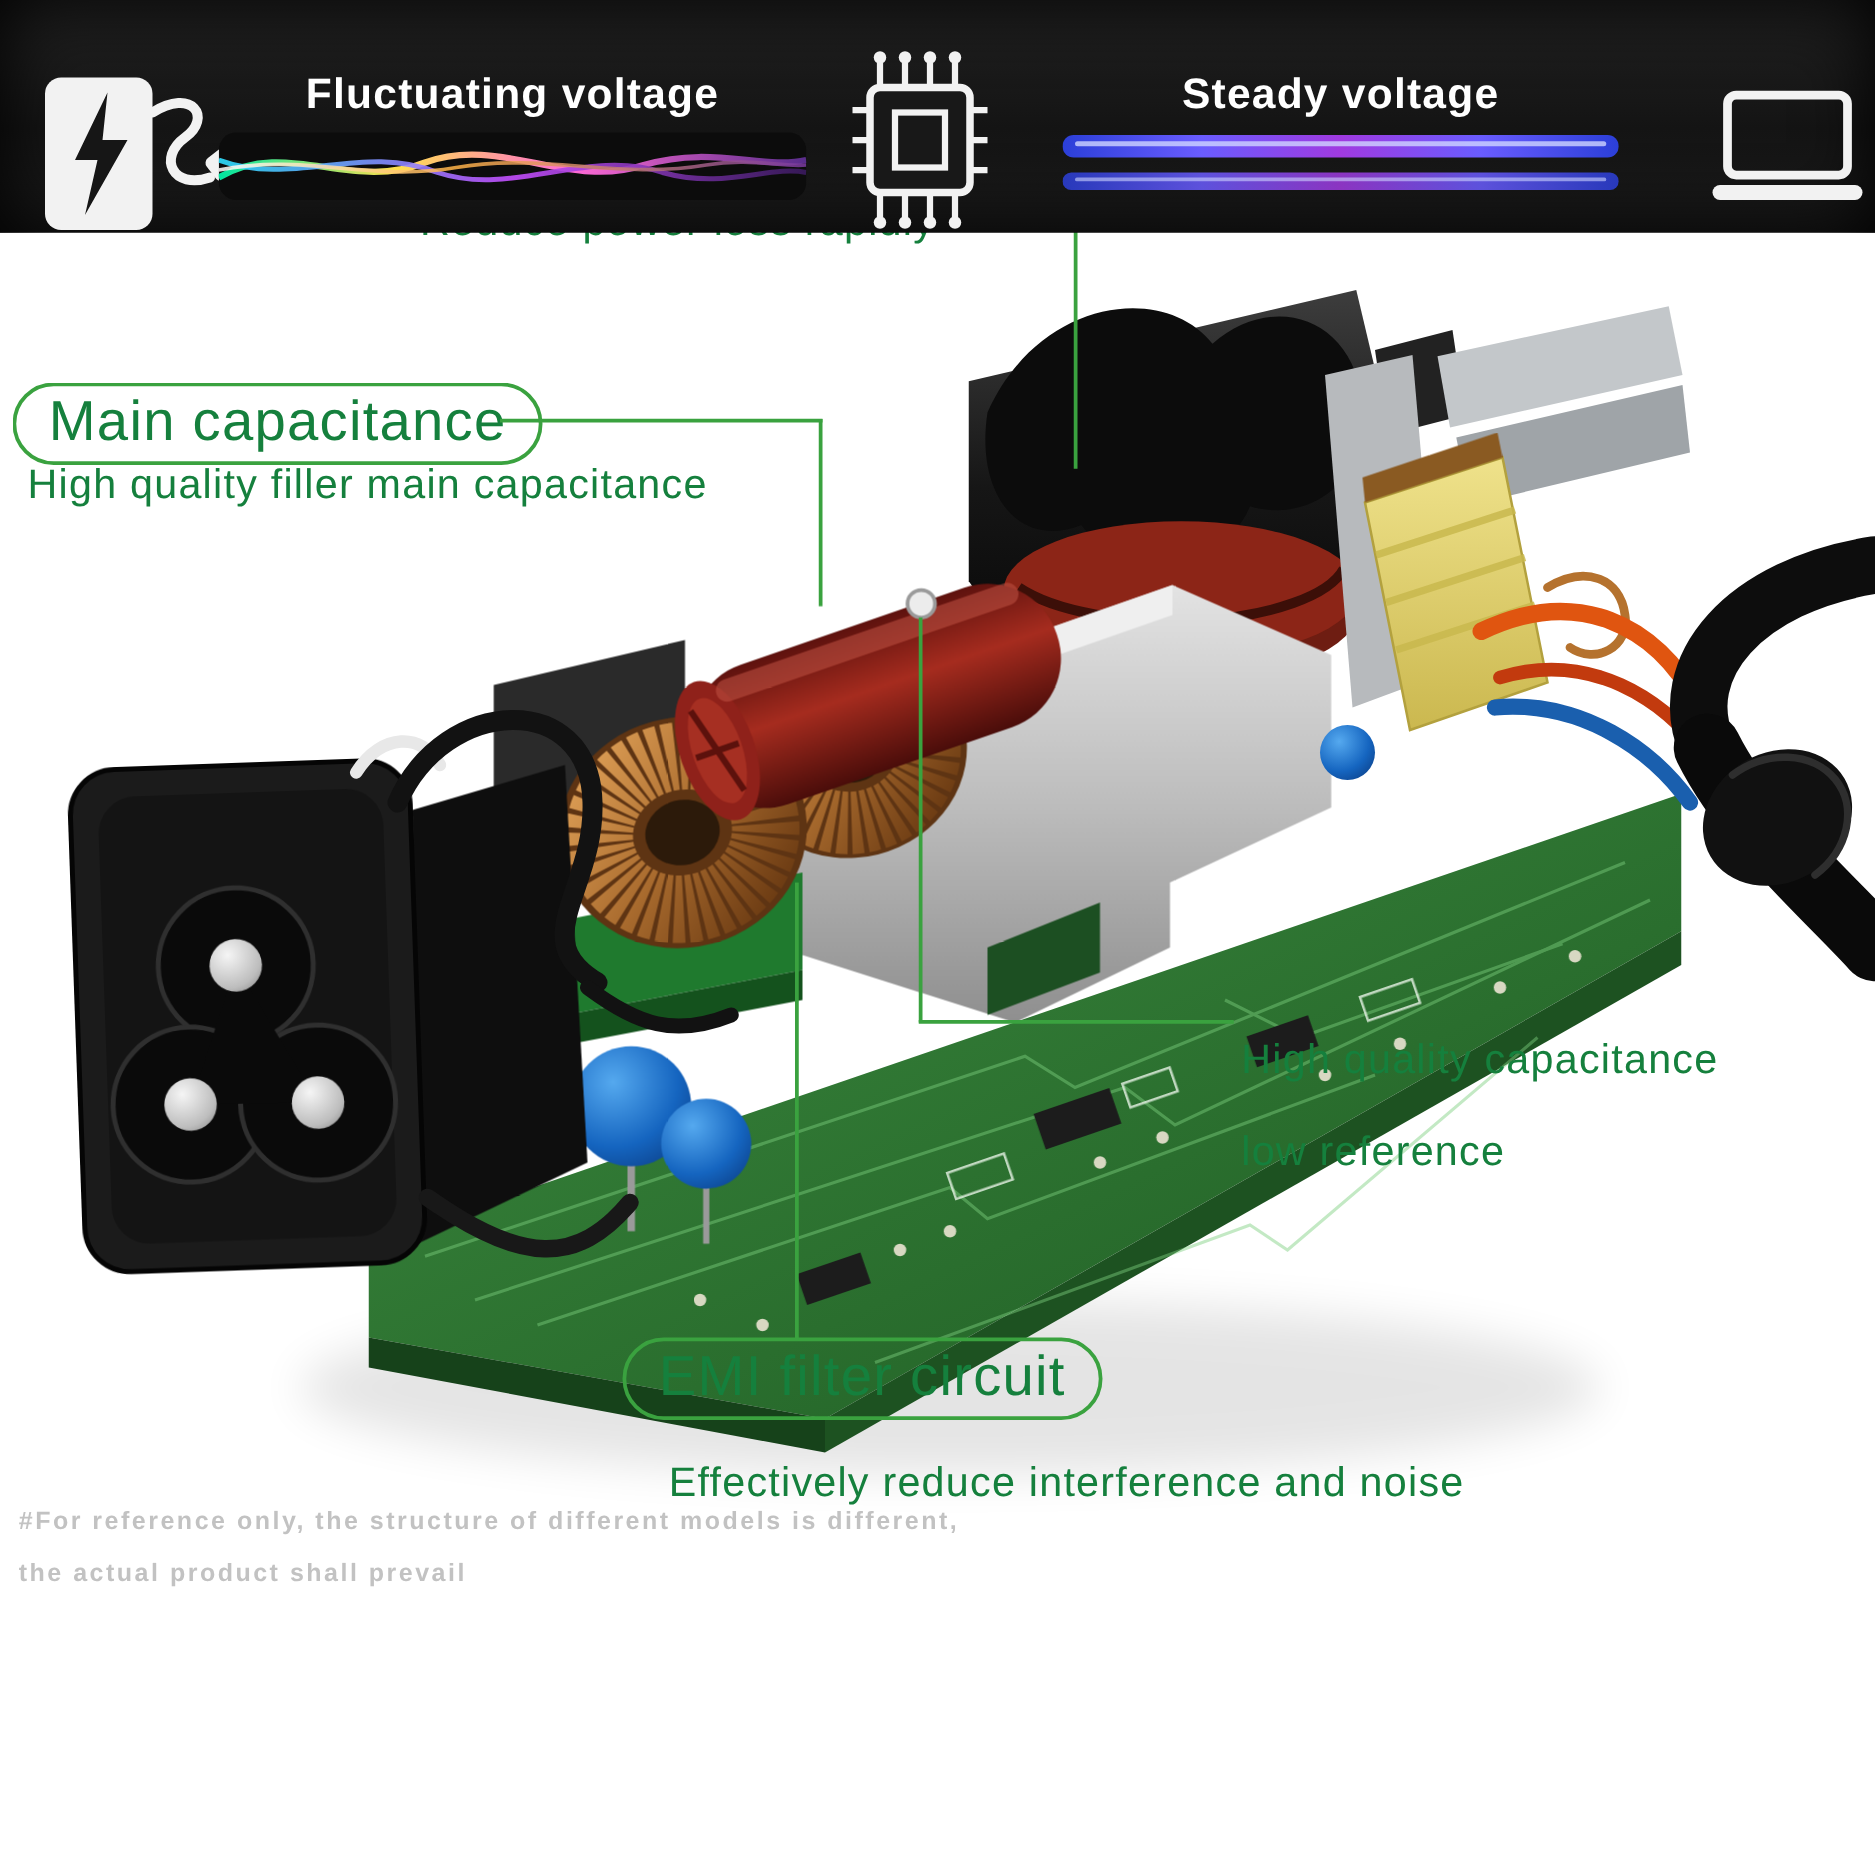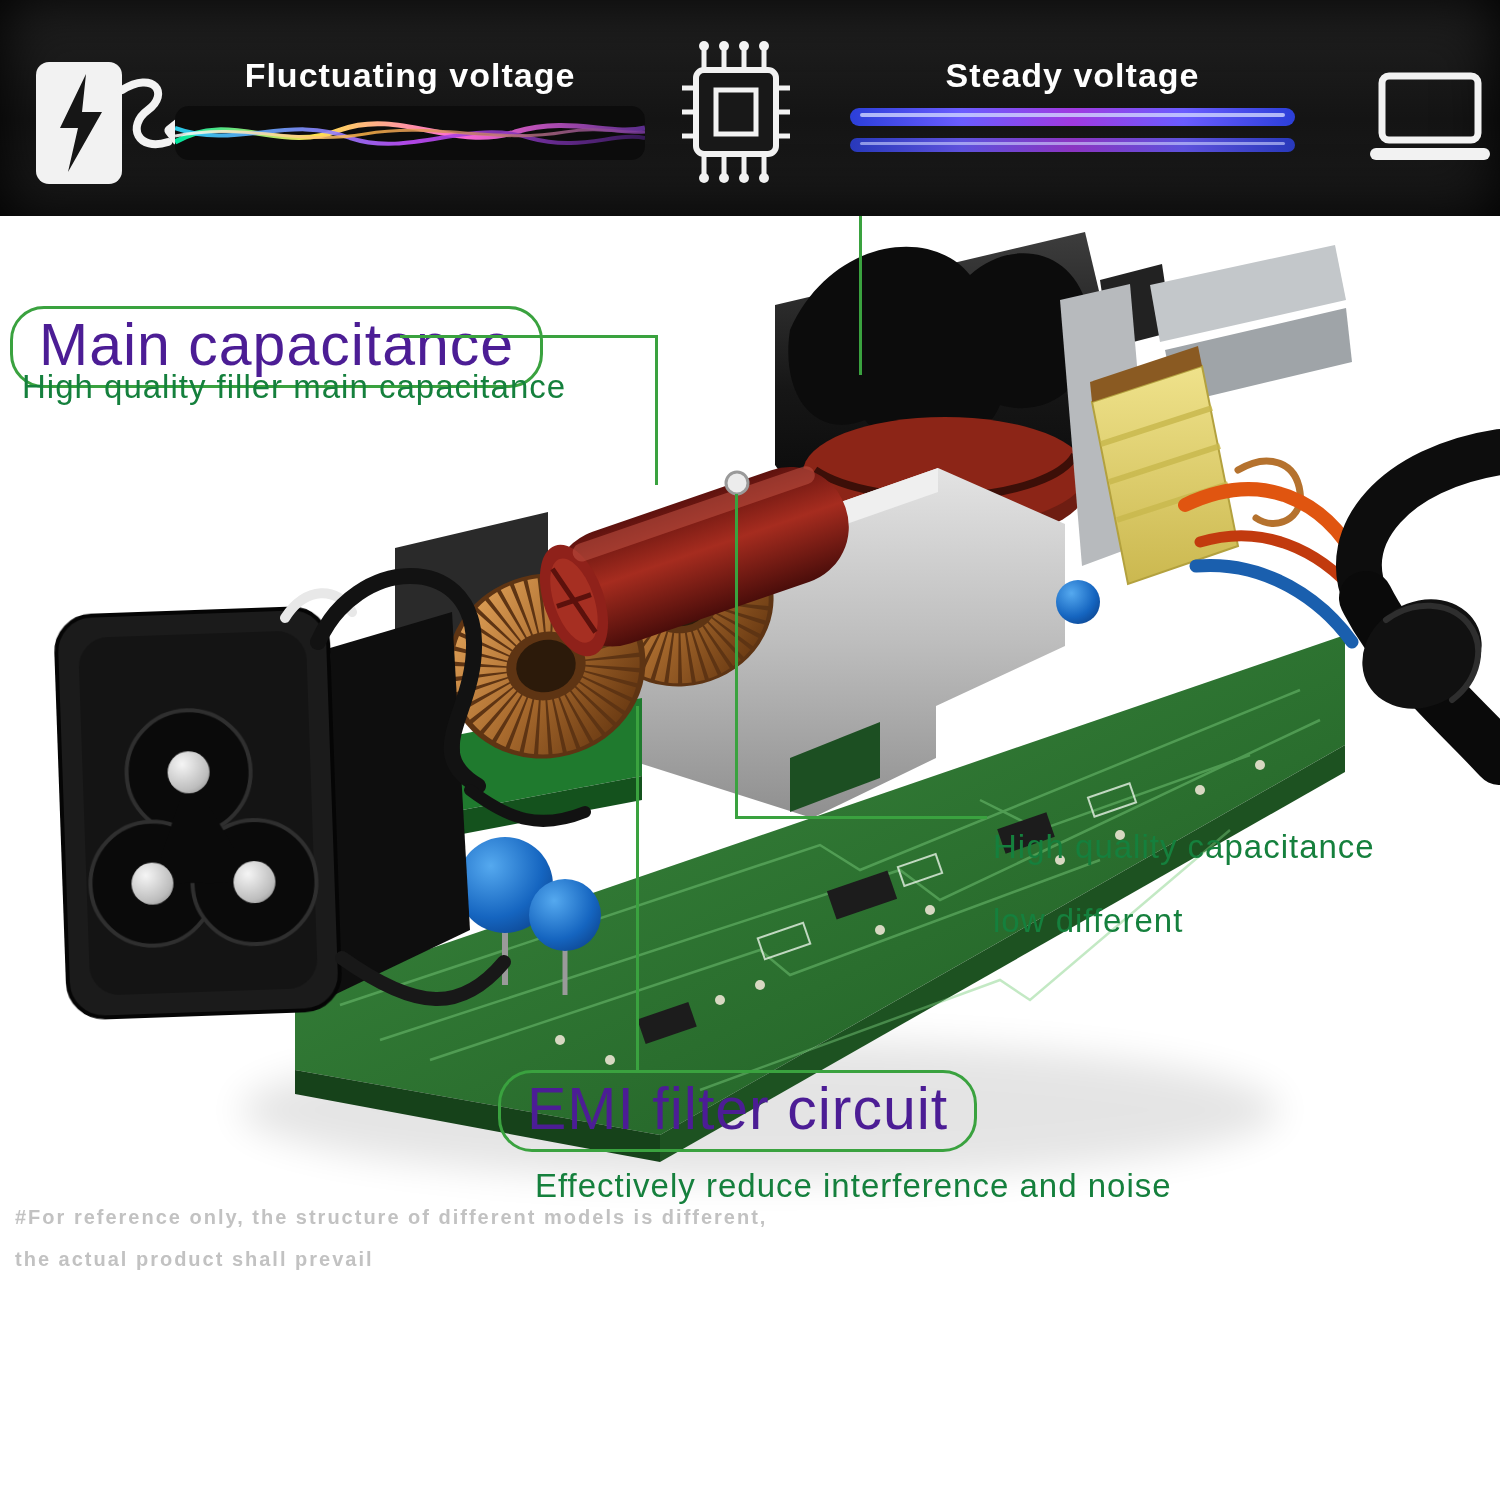--- a/index.html
+++ b/index.html
@@ -13,23 +13,23 @@
     overflow:hidden;
     background:#ffffff;
     font-family:"Liberation Sans", sans-serif;
   }
   .illus{position:absolute;left:0;top:0;}
   .callout-box{
     position:absolute;
     border:3px solid var(--green);
     border-radius:34px;
     padding:2px 26px 6px 26px;
-    font-size:59px;
+    font-size:45px;
     font-weight:400;
-    color:#4c1d95;
+    color:#15803d;
     letter-spacing:1px;
     white-space:nowrap;
     background:transparent;
   }
   .callout-desc{
     position:absolute;
     font-size:33px;
     color:#15803d;
     letter-spacing:1px;
     white-space:nowrap;
@@ -42,21 +42,21 @@
     position:absolute;
     font-size:20px;
     font-weight:600;
     color:#c2c2c2;
     letter-spacing:2px;
     white-space:nowrap;
   }
   .banner{
     position:absolute;
     left:0; top:1290;
-    width:1500px; height:216px;
+    width:1500px; height:186px;
     background:linear-gradient(180deg,#222222 0%,#141414 55%,#1b1b1b 100%);
     box-shadow:inset 0 0 60px #000;
   }
   .banner-label{
     position:absolute;
     color:#ffffff;
     font-size:34px;
     font-weight:700;
     text-align:center;
     letter-spacing:1px;
@@ -261,21 +261,21 @@
   <div class="callout-desc" style="left:336px; top:158px;">Reduce power loss rapidly</div>
   <div class="callout-line" style="left:612px; top:120px; width:250px; height:3px;"></div>
   <div class="callout-line" style="left:859px; top:120px; width:3px; height:255px;"></div>
 
   <div class="callout-box" style="left:10px; top:306px;">Main capacitance</div>
   <div class="callout-desc" style="left:22px; top:368px;">High quality filler main capacitance</div>
   <div class="callout-line" style="left:400px; top:335px; width:258px; height:3px;"></div>
   <div class="callout-line" style="left:655px; top:335px; width:3px; height:150px;"></div>
 
   <div class="callout-desc" style="left:993px; top:828px;">High quality capacitance</div>
-  <div class="callout-desc" style="left:993px; top:902px;">low different</div>
+  <div class="callout-desc" style="left:993px; top:902px;">low reference</div>
   <div class="callout-line" style="left:735px; top:494px; width:3px; height:324px;"></div>
   <div class="callout-line" style="left:735px; top:816px; width:252px; height:3px;"></div>
 
   <div class="callout-box" style="left:498px; top:1070px;">EMI filter circuit</div>
   <div class="callout-desc" style="left:535px; top:1167px;">Effectively reduce interference and noise</div>
   <div class="callout-line" style="left:636px; top:706px; width:3px; height:366px;"></div>
 
   <div class="disclaimer-line" style="left:15px; top:1206px;">#For reference only, the structure of different models is different,</div>
   <div class="disclaimer-line" style="left:15px; top:1248px;">the actual product shall prevail</div>
 

